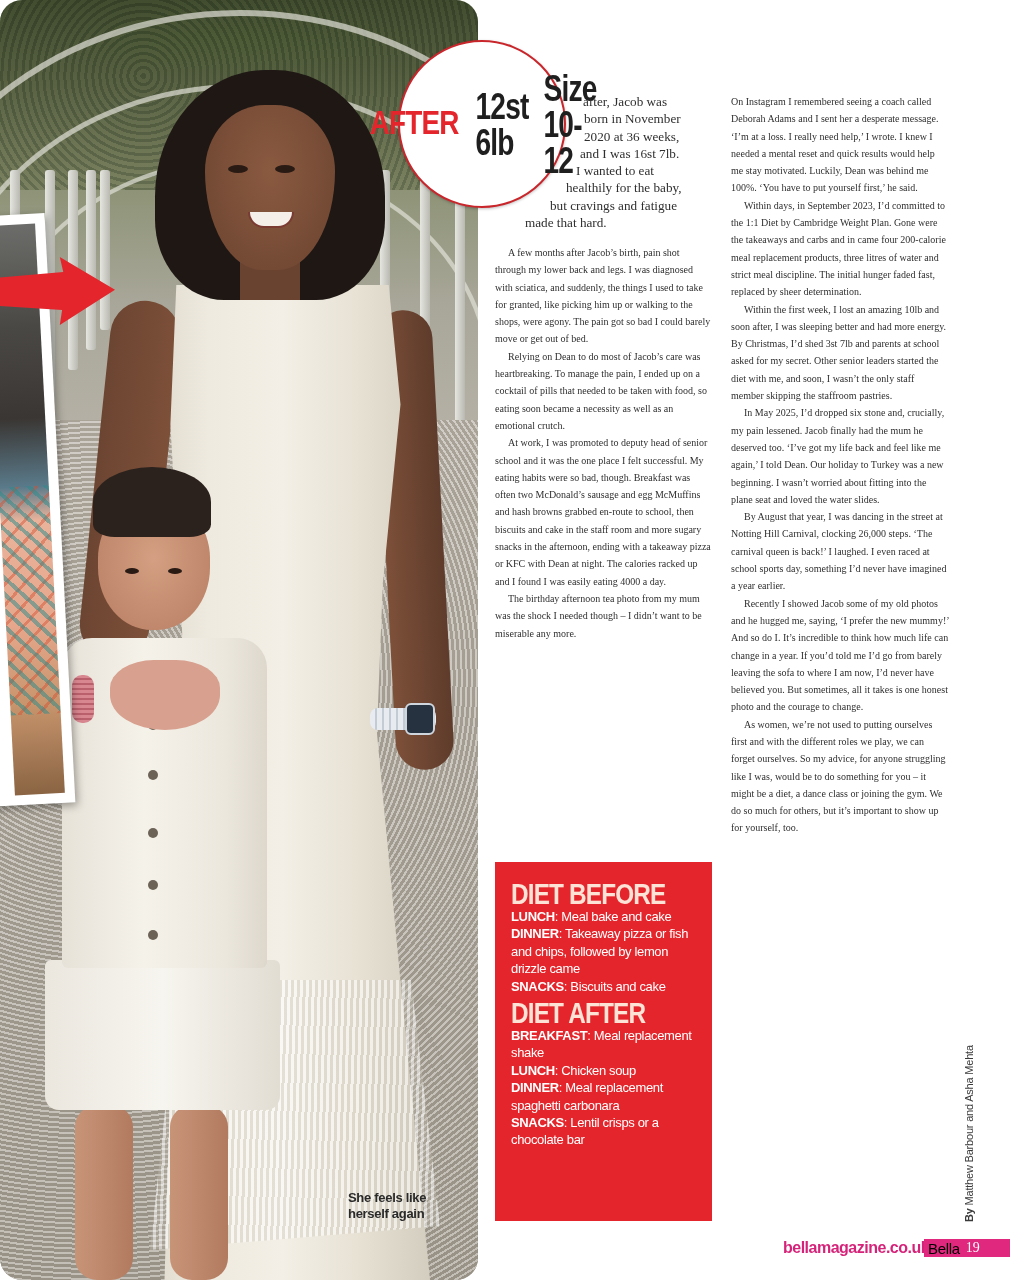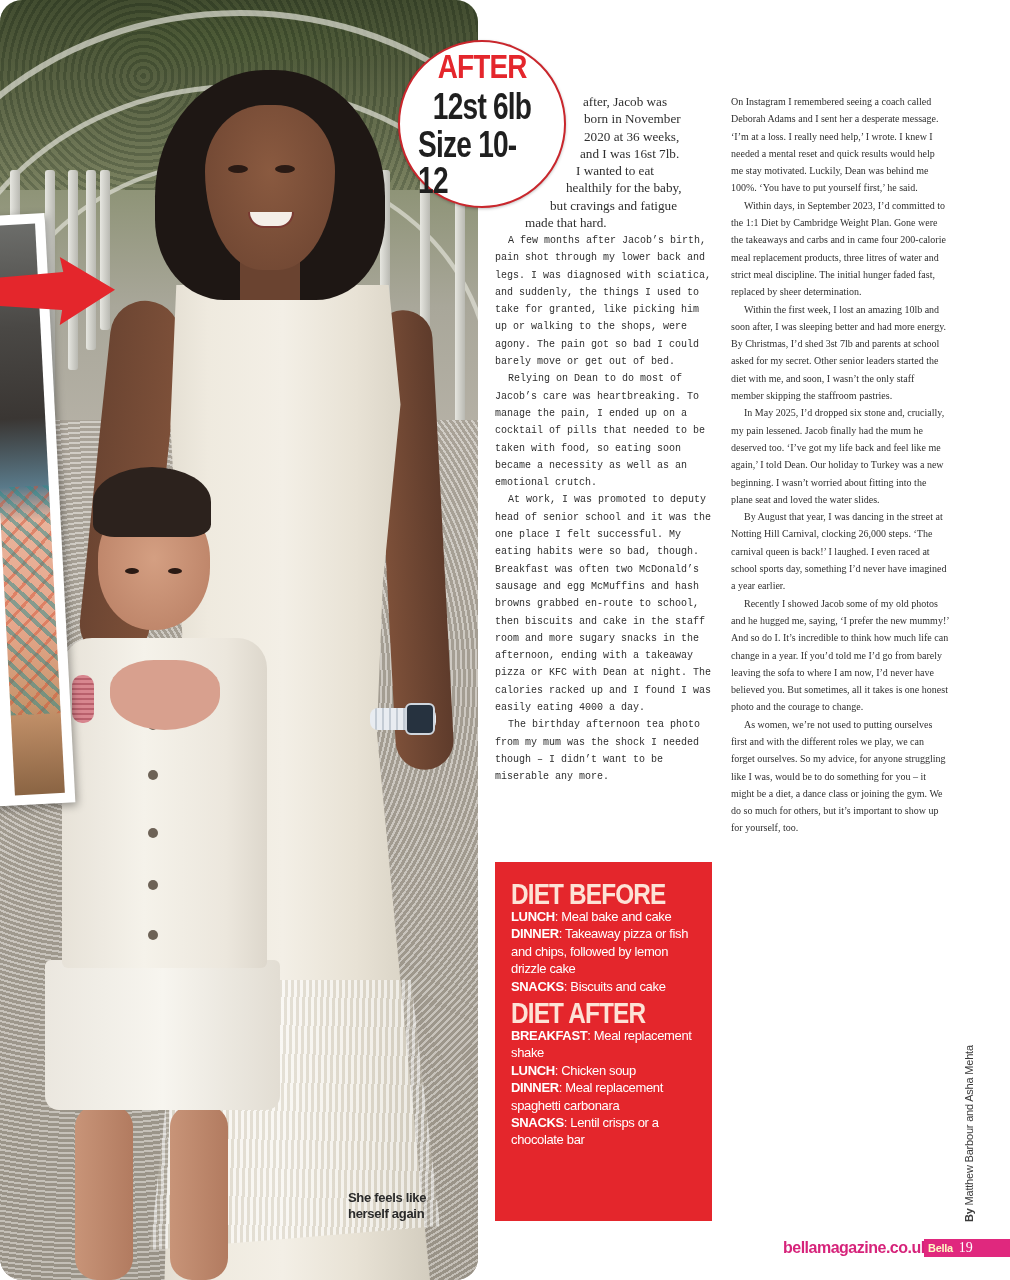--- a/index.html
+++ b/index.html
@@ -102,41 +102,41 @@
   .arrow {
     position: absolute; left: 0; top: 257px; width: 115px; height: 68px;
     background: #e4262c;
     clip-path: polygon(0 30%, 55% 22%, 52% 0, 100% 48%, 52% 100%, 54% 78%, 0 72%);
   }
 
   
   .badge {
     position: absolute; left: 398px; top: 40px; width: 168px; height: 168px;
     border-radius: 50%; background: #ffffff; border: 2px solid #c9262c;
-    display: flex; flex-direction: column; align-items: center; justify-content: center;
+    display: flex; flex-direction: row; align-items: center; justify-content: center;
     font-family: "Liberation Sans", "DejaVu Sans", sans-serif; font-weight: bold;
     line-height: 1; box-shadow: 0 1px 3px rgba(0,0,0,0.25);
   }
   .badge-title { color: #e4262c; font-size: 34px; letter-spacing: -1px; transform: scaleX(0.82); margin-bottom: 4px; }
   .badge-line { color: #1f1f1f; font-size: 36px; letter-spacing: -1px; transform: scaleX(0.78); margin-top: 2px; }
 
   .caption {
     position: absolute; left: 348px; top: 1190px; width: 110px;
     font-family: "Liberation Sans", "DejaVu Sans", sans-serif; font-weight: bold;
     font-size: 13px; line-height: 16px; color: #2a2a2a; letter-spacing: -0.3px;
   }
 
   
   .col {
     position: absolute; font-size: 10px; line-height: 17.3px; color: #2f2f2f;
     font-family: "Liberation Serif", "DejaVu Serif", serif;
   }
   .col p { text-indent: 13px; }
   .col p.noindent { text-indent: 0; }
-  .col1 { left: 495px; top: 232px; width: 218px; font-family: Liberation Mono, monospace; }
+  .col1 { left: 495px; top: 244px; width: 218px; }
   .col1-wrap { position: absolute; left: 520px; top: 93px; width: 195px; font-size: 13.2px; line-height: 17.3px; color: #2f2f2f; }
   .wrap-line { display: block; white-space: nowrap; }
   .col2 { left: 731px; top: 93px; width: 218px; }
 
   
   .diet {
     position: absolute; left: 495px; top: 862px; width: 217px; height: 359px;
     background: #e4262c; color: #ffffff; padding: 18px 14px 0 16px;
     font-family: "Liberation Sans", "DejaVu Sans", sans-serif;
   }
@@ -157,21 +157,21 @@
   .byline b { font-weight: bold; }
   .footer-url {
     position: absolute; left: 783px; top: 1239px;
     font-family: "Liberation Sans", "DejaVu Sans", sans-serif; font-weight: bold; font-size: 16px;
     color: #d6237a; letter-spacing: -0.5px;
   }
   .footer-bar {
     position: absolute; left: 924px; top: 1239px; width: 86px; height: 18px; background: #e0287e;
     display: flex; align-items: center; padding-left: 4px;
   }
-  .footer-brand { font-family: "Liberation Sans", "DejaVu Sans", sans-serif; font-weight: bold; color: #fef9c3; font-size: 11px; letter-spacing: -0.3px; }
+  .footer-brand { font-family: "Liberation Sans", "DejaVu Sans", sans-serif; font-weight: normal; color: #000000; font-size: 15px; letter-spacing: -0.3px; }
   .footer-page { font-family: "Liberation Serif", "DejaVu Serif", serif; color: #fff; font-size: 14px; margin-left: 6px; }
 </style>
 </head>
 <body>
 
 <div class="photo">
   <div class="foliage"></div>
   <div class="arch" style="top:10px;"></div>
   <div class="arch" style="top:60px; transform:scale(0.85);"></div>
   <div class="arch" style="top:110px; transform:scale(0.7);"></div>
@@ -250,21 +250,21 @@
   <p>A few months after Jacob’s birth, pain shot through my lower back and legs. I was diagnosed with sciatica, and suddenly, the things I used to take for granted, like picking him up or walking to the shops, were agony. The pain got so bad I could barely move or get out of bed.</p>
   <p>Relying on Dean to do most of Jacob’s care was heartbreaking. To manage the pain, I ended up on a cocktail of pills that needed to be taken with food, so eating soon became a necessity as well as an emotional crutch.</p>
   <p>At work, I was promoted to deputy head of senior school and it was the one place I felt successful. My eating habits were so bad, though. Breakfast was often two McDonald’s sausage and egg McMuffins and hash browns grabbed en-route to school, then biscuits and cake in the staff room and more sugary snacks in the afternoon, ending with a takeaway pizza or KFC with Dean at night. The calories racked up and I found I was easily eating 4000 a day.</p>
   <p>The birthday afternoon tea photo from my mum was the shock I needed though – I didn’t want to be miserable any more.</p>
 </div>
 
 <div class="diet">
   <h2>DIET BEFORE</h2>
   <div class="items">
     <div><span class="item-label">LUNCH</span><span>: Meal bake and cake</span></div>
-    <div><span class="item-label">DINNER</span><span>: Takeaway pizza or fish and chips, followed by lemon drizzle cake</span></div>
+    <div><span class="item-label">DINNER</span><span>: Takeaway pizza or fish and chips, followed by lemon drizzle came</span></div>
     <div><span class="item-label">SNACKS</span><span>: Biscuits and cake</span></div>
   </div>
   <h2 class="after-title">DIET AFTER</h2>
   <div class="items">
     <div><span class="item-label">BREAKFAST</span><span>: Meal replacement shake</span></div>
     <div><span class="item-label">LUNCH</span><span>: Chicken soup</span></div>
     <div><span class="item-label">DINNER</span><span>: Meal replacement spaghetti carbonara</span></div>
     <div><span class="item-label">SNACKS</span><span>: Lentil crisps or a chocolate bar</span></div>
   </div>
 </div>

